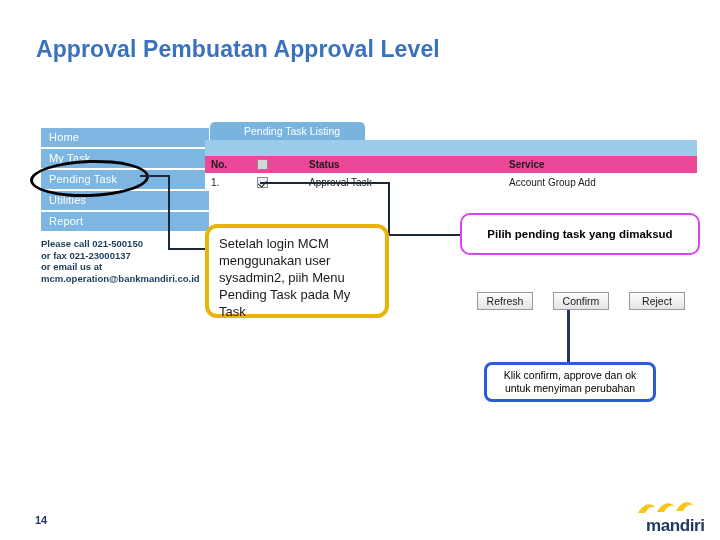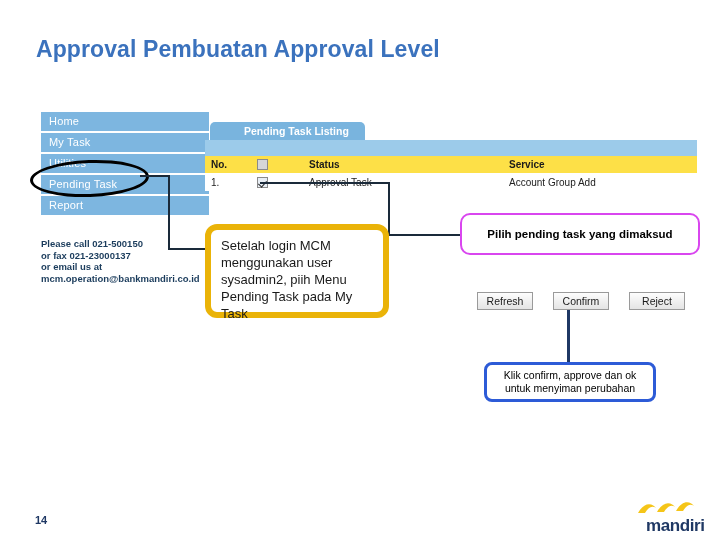--- a/index.html
+++ b/index.html
@@ -38,21 +38,21 @@
     left: 0;
     top: 110px;
     width: 720px;
     height: 220px;
   }
 
   
   #left-nav {
     position: absolute;
     left: 41px;
-    top: 2px;
+    top: 18px;
     width: 168px;
   }
   .nav-item {
     height: 19px;
     background: #7db6e0;
     color: #ffffff;
     font-size: 11px;
     line-height: 19px;
     padding-left: 8px;
     margin-bottom: 2px;
@@ -78,21 +78,21 @@
   #tab-pending {
     position: absolute;
     left: 210px;
     top: 12px;
     width: 155px;
     height: 18px;
     background: #79b4de;
     border-radius: 5px 5px 0 0;
     color: #ffffff;
     font-size: 10.5px;
-    font-weight: bold;
+    font-weight: normal;
     line-height: 18px;
     padding-left: 34px;
     box-sizing: border-box;
     filter: blur(0.3px);
   }
   #panel-strip {
     position: absolute;
     left: 205px;
     top: 30px;
     width: 492px;
@@ -101,21 +101,21 @@
   }
   #table {
     position: absolute;
     left: 205px;
     top: 46px;
     width: 492px;
   }
   #table-header {
     display: flex;
     height: 17px;
-    background: #fde047;
+    background: #ec4899;
     align-items: center;
     font-size: 10px;
     font-weight: bold;
     color: #1a1a1a;
     filter: blur(0.25px);
   }
   #table-row {
     display: flex;
     height: 18px;
     background: #ffffff;
@@ -207,21 +207,21 @@
   .callout {
     position: absolute;
     background: #ffffff;
     box-sizing: border-box;
   }
   #callout-login {
     left: 205px;
     top: 224px;
     width: 184px;
     height: 94px;
-    border: 6px solid #eab308;
+    border: 4px solid #eab308;
     border-radius: 12px;
     padding: 7px 10px;
     font-size: 13px;
     color: #1a1a1a;
     line-height: 17px;
   }
   #callout-pilih {
     left: 460px;
     top: 213px;
     width: 240px;
@@ -284,22 +284,22 @@
 
 <div id="slide">
 
   <div id="page-title">Approval Pembuatan Approval Level</div>
 
   <div id="screenshot">
 
     <div id="left-nav">
       <div class="nav-item">Home</div>
       <div class="nav-item">My Task</div>
+      <div class="nav-item">Pending Task</div>
       <div class="nav-item">Utilities</div>
-      <div class="nav-item">Pending Task</div>
       <div class="nav-item">Report</div>
     </div>
 
     <div id="contact-block">
       <div>Please call 021-500150</div>
       <div>or fax 021-23000137</div>
       <div>or email us at</div>
       <div>mcm.operation@bankmandiri.co.id</div>
     </div>
 

